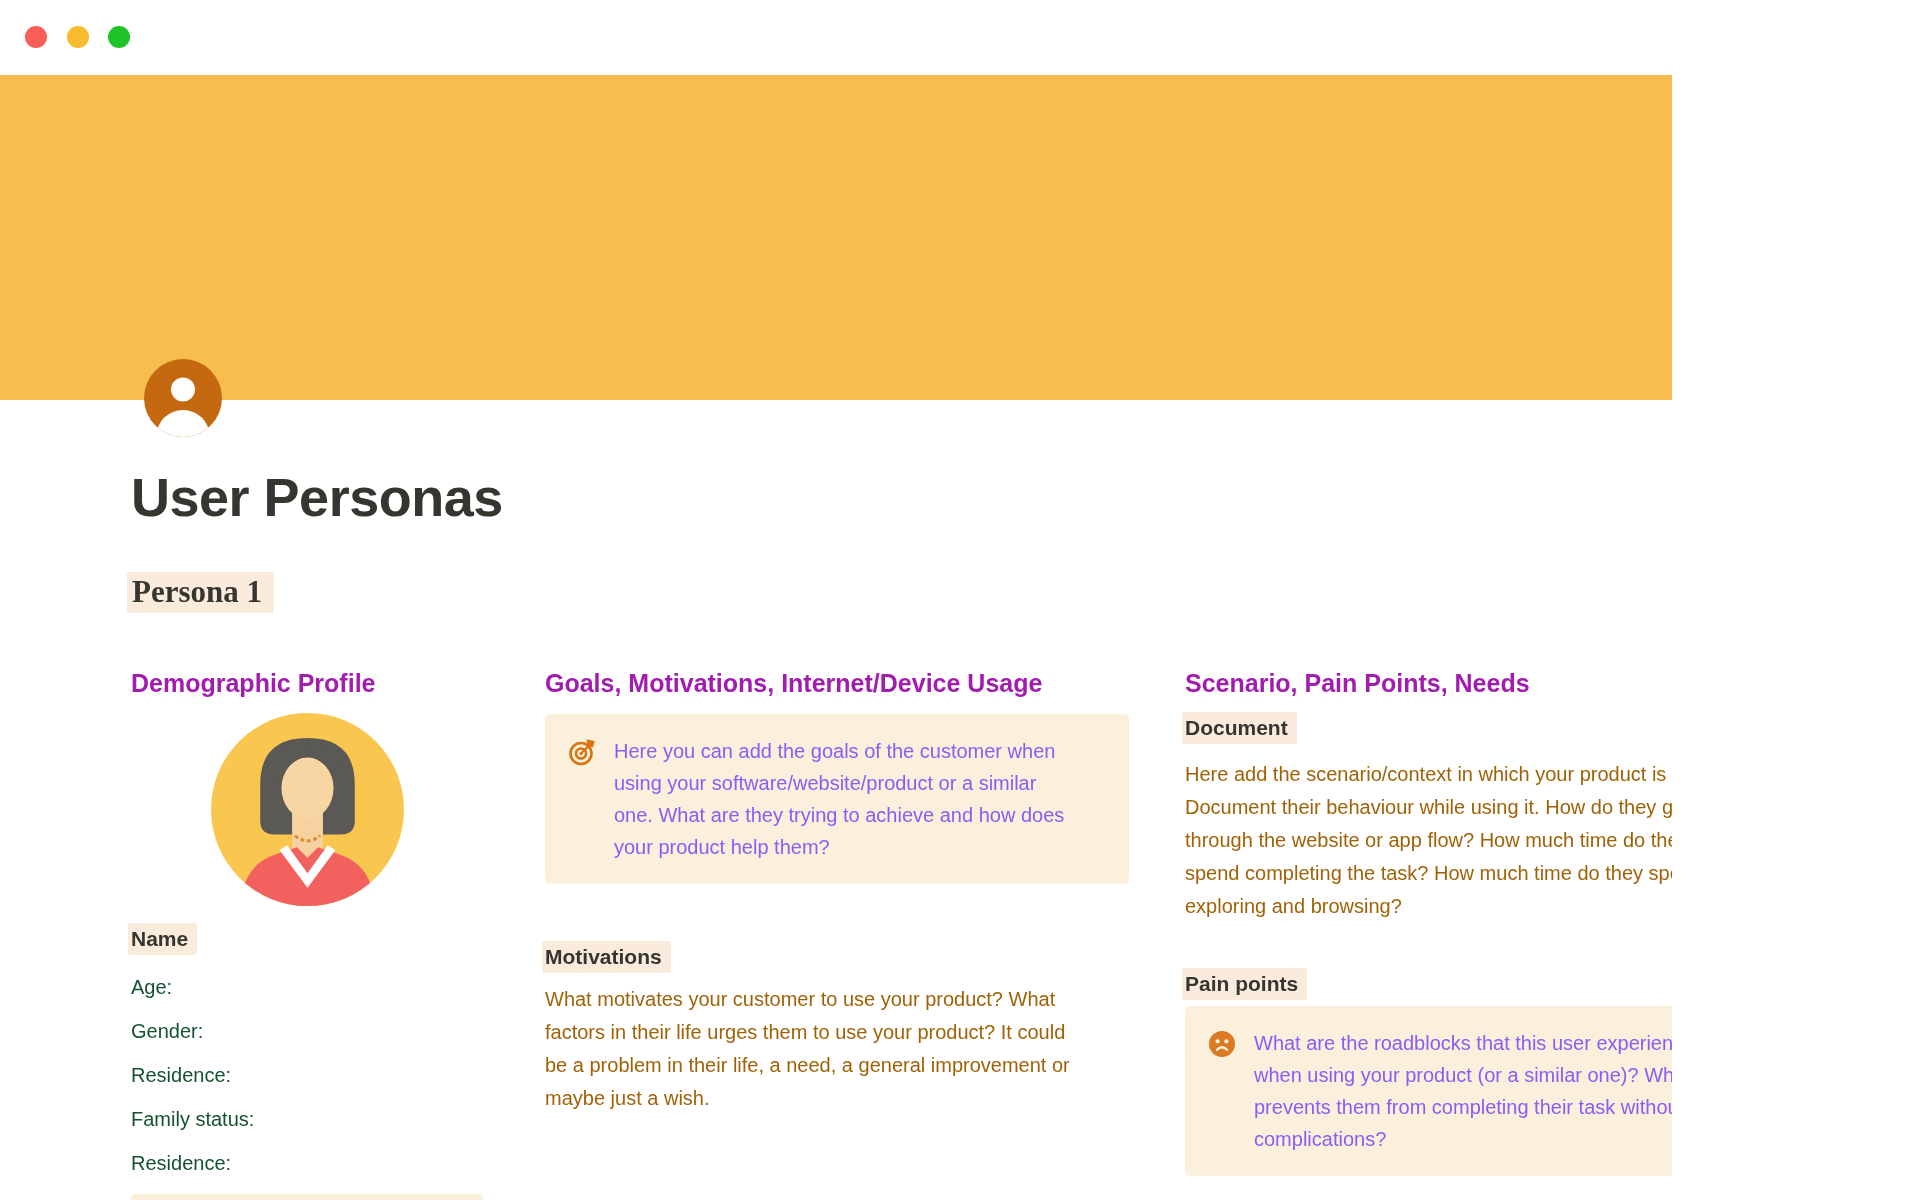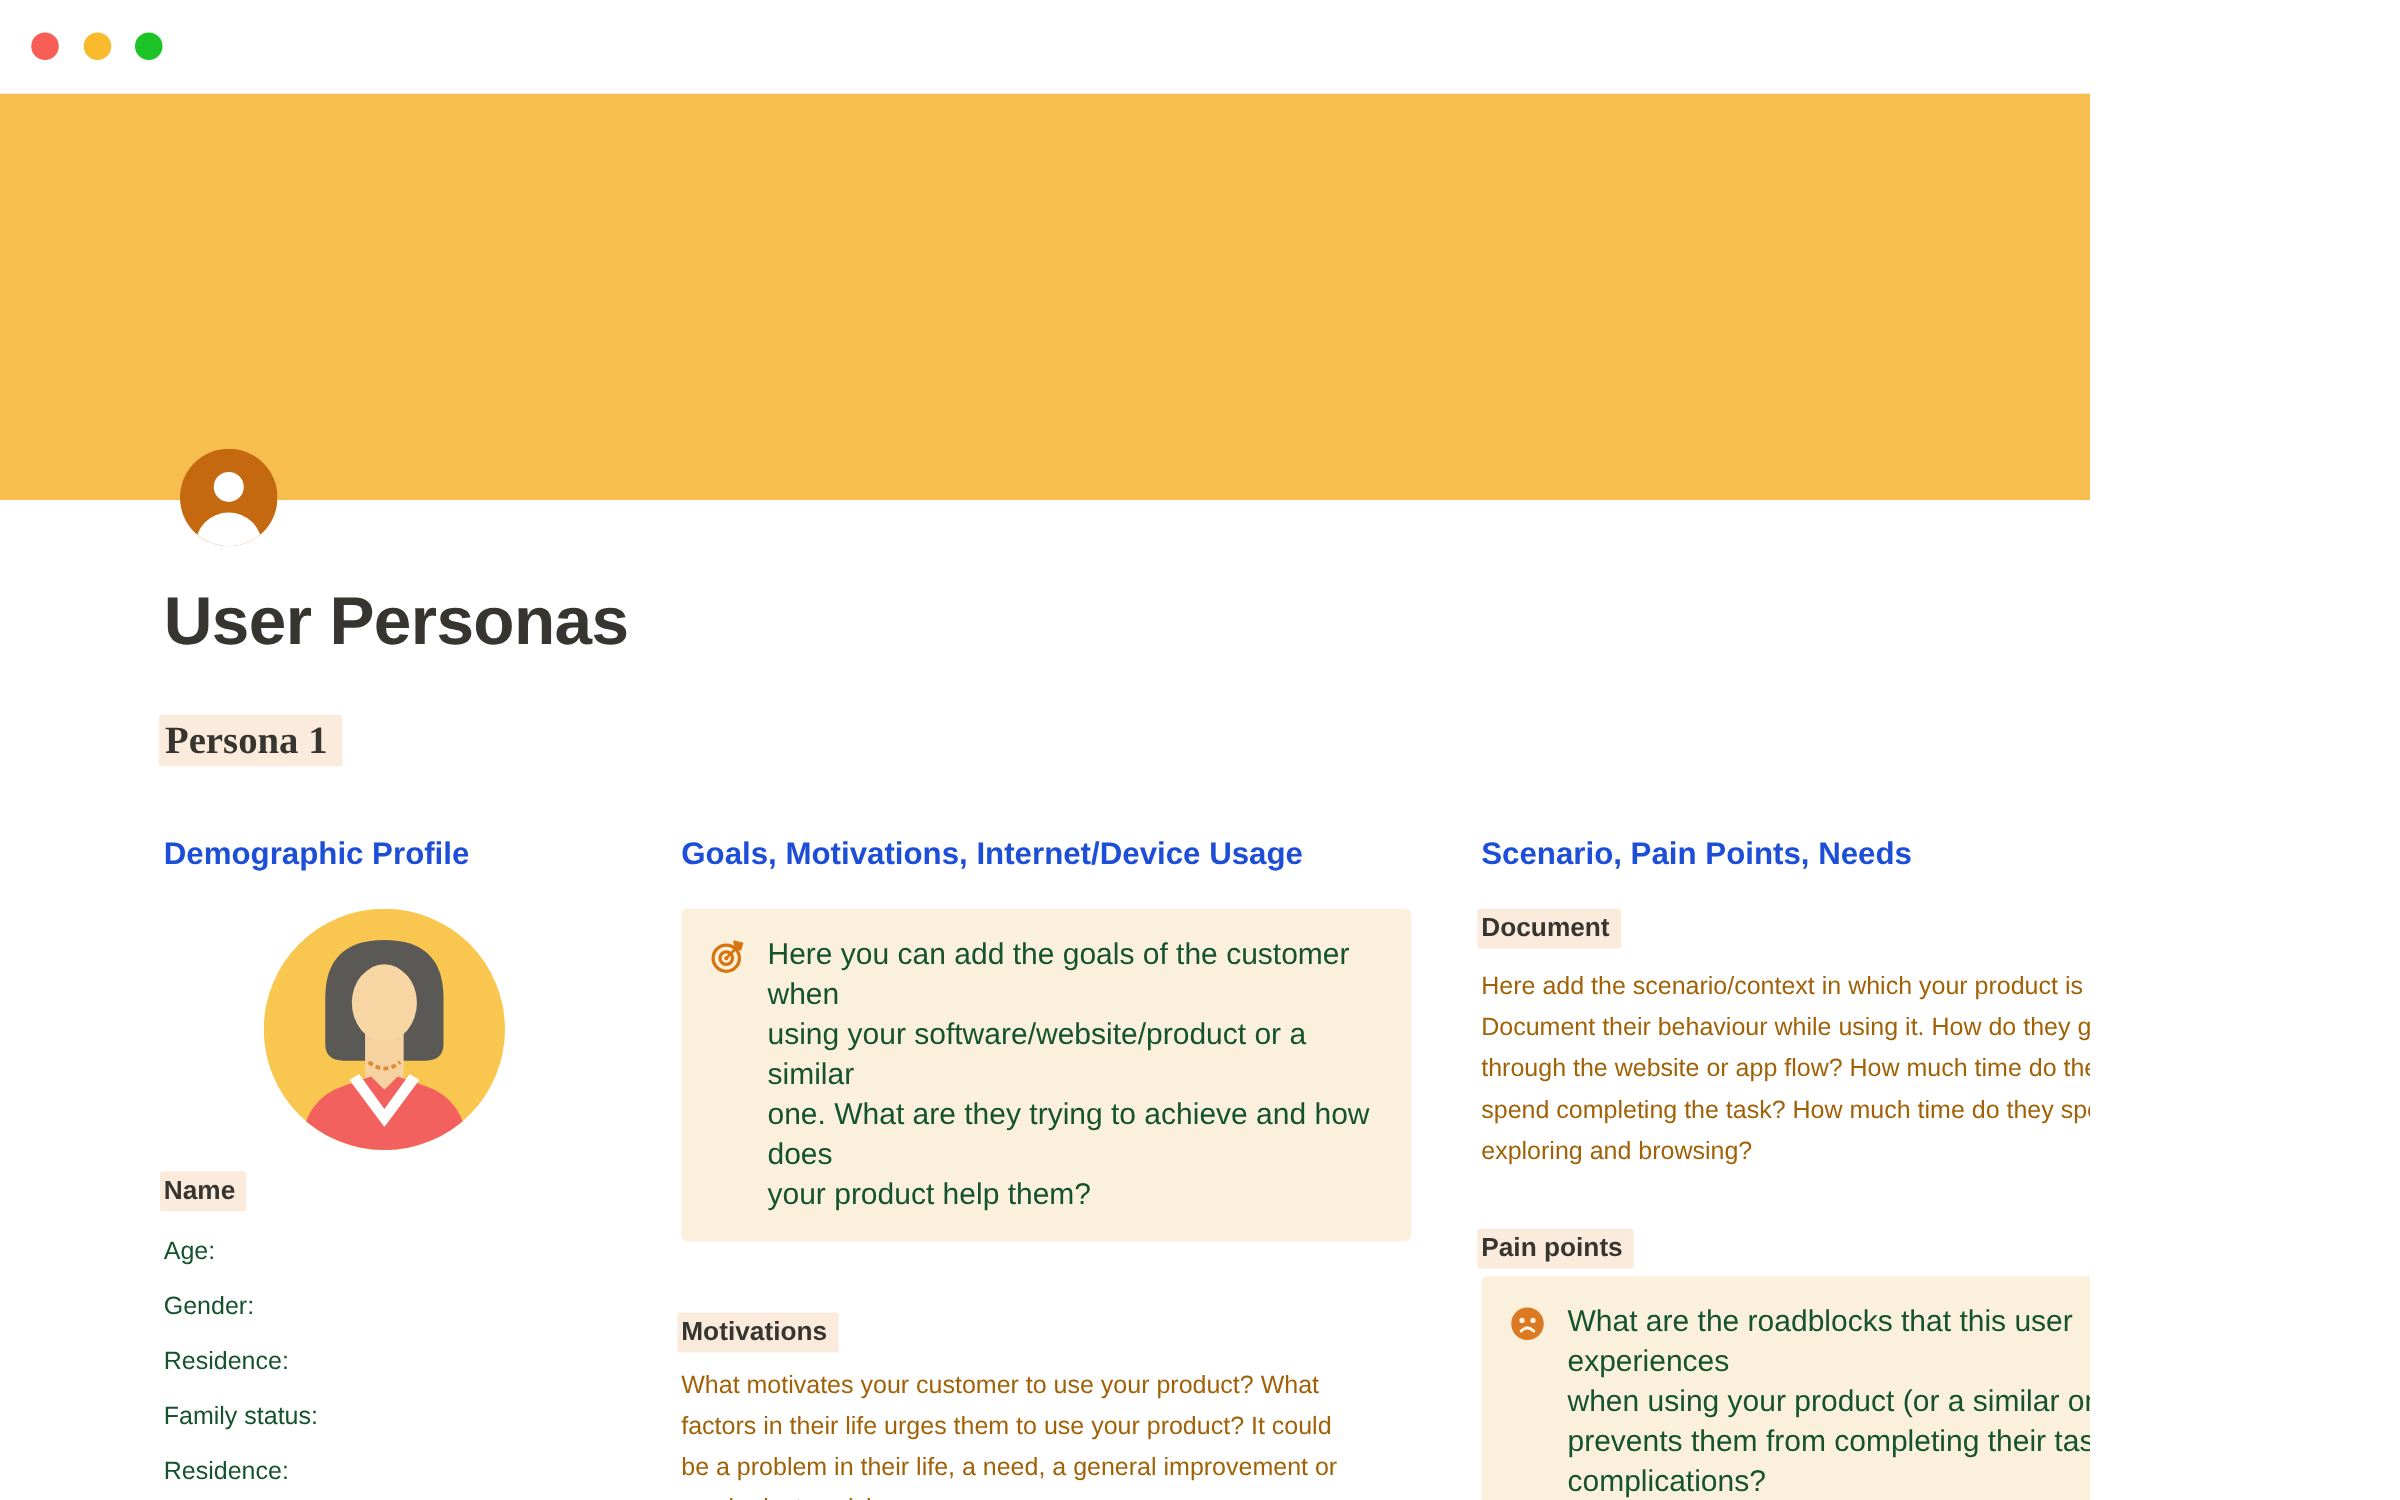--- a/index.html
+++ b/index.html
@@ -23,32 +23,32 @@
     font-weight:700;color:#37352F;letter-spacing:-0.5px;
   }
   .persona-heading{position:absolute;left:127px;top:572px;margin:0;font-size:31px;line-height:40px;font-weight:700;}
   .hl{background:#FAEBDD;border-radius:2px;}
   .persona-heading .hl{padding:2px 12px 4px 5px;font-family:Liberation Serif, serif;}
   
   .col{position:absolute;top:666px;}
   .col1{left:131px;width:353px;}
   .col2{left:545px;width:584px;}
   .col3{left:1185px;width:616px;}
-  .colhead{margin:0 0 27px 0;font-size:25px;line-height:34px;font-weight:700;color:#1d4ed8;}
+  .colhead{margin:0 0 12px 0;font-size:25px;line-height:34px;font-weight:700;color:#a21caf;}
   .sublabel{display:inline-block;font-size:21px;line-height:27px;font-weight:700;color:#37352F;
     padding:2px 9px 3px 3px;margin:0 0 0 -3px;}
   .para{margin:10px 0 0 0;font-size:20px;line-height:33px;color:#a16207;white-space:pre-line;}
   .spacer57{height:57px;}
   
   .callout{
     margin-top:14px;display:flex;align-items:flex-start;background:#FAF0DB;border-radius:5px;
     padding:21px 22px 21px 21px;box-sizing:border-box;width:100%;
   }
   .callout .c-icon{flex:0 0 28px;width:28px;height:28px;margin:3px 18px 0 2px;}
-  .callout .c-text{font-size:24px;line-height:32px;color:#14532d;white-space:pre-line;}
+  .callout .c-text{font-size:20px;line-height:32px;color:#8b5cf6;white-space:pre-line;}
   .callout-stub{margin-top:14px;width:352px;height:40px;background:#FAF0DB;border-radius:5px 5px 0 0;}
   
   .avatar-wrap{width:193px;height:193px;margin:13px auto 17px auto;}
   .field{font-size:20px;line-height:26px;margin:0 0 18px 0;color:#14532d;}
   .name-row{margin:0 0 19px 0;}
 </style>
 </head>
 <body>
 
 <div class="screen">

